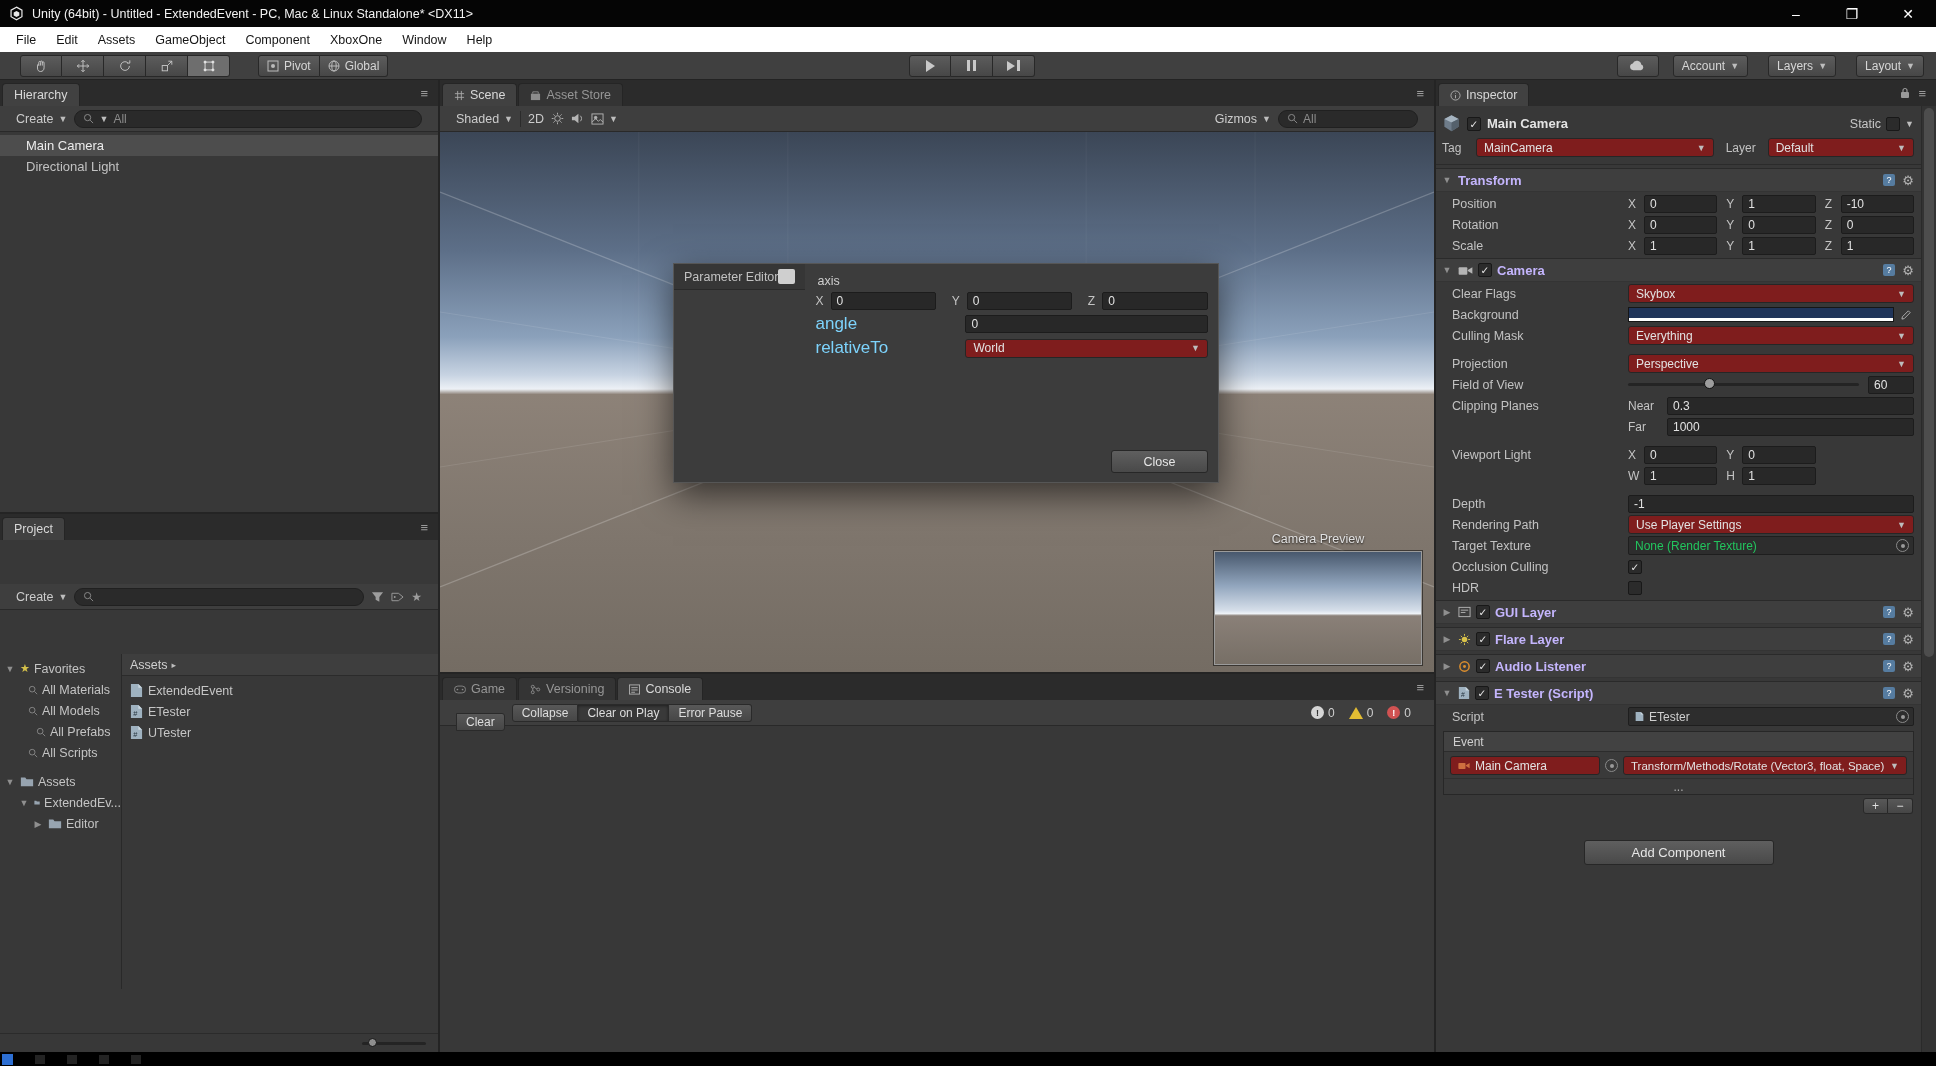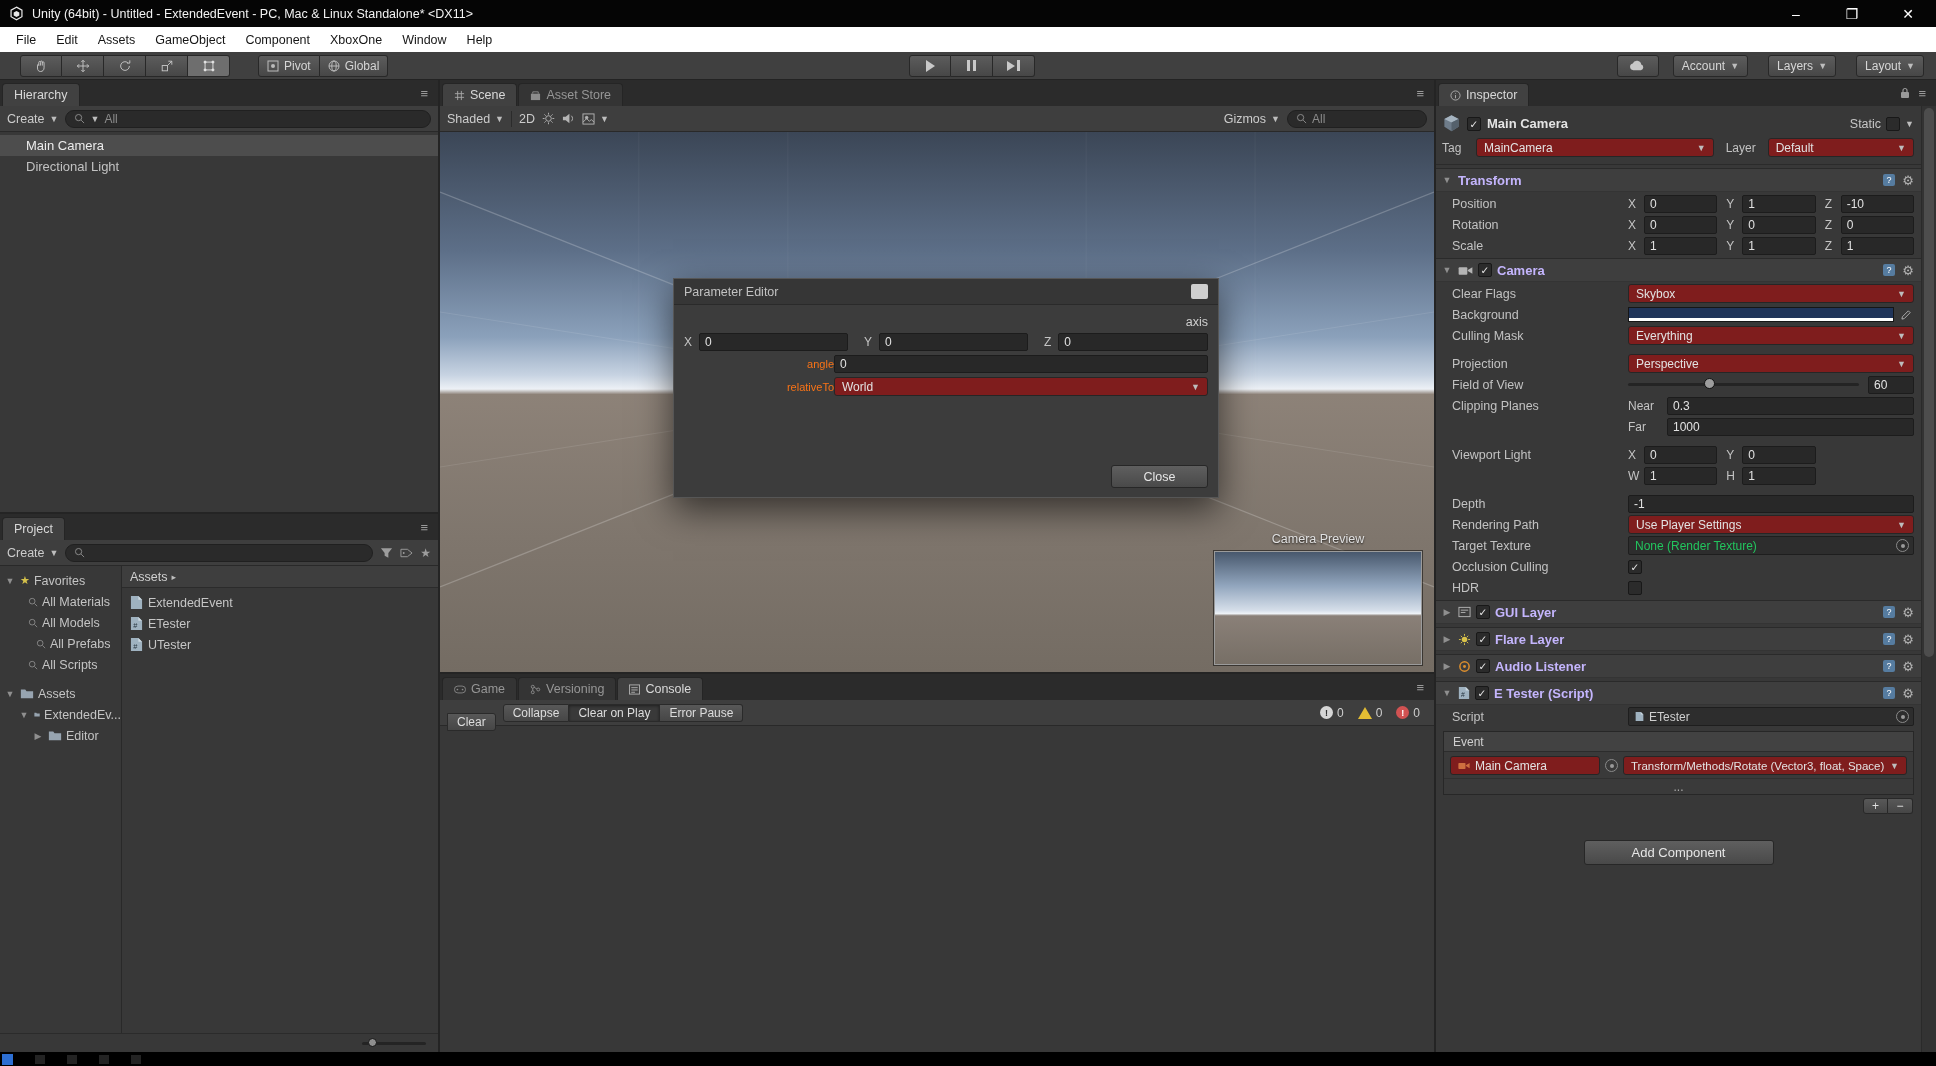--- a/index.html
+++ b/index.html
@@ -37,35 +37,35 @@
   .stepbar { width:3px; height:11px; background:#c9c9c9; }
   .steptri { width:0; height:0; border-left:8px solid #c9c9c9; border-top:5.5px solid transparent; border-bottom:5.5px solid transparent; }
 
   
   .main { display:flex; gap:2px; background:#242424; height:972px; }
   .col-left { width:438px; flex:none; display:flex; flex-direction:column; gap:2px; }
   .col-center { flex:1; min-width:0; display:flex; flex-direction:column; gap:2px; }
   .col-right { width:500px; flex:none; display:flex; }
   .panel { background:#383838; display:flex; flex-direction:column; overflow:hidden; }
   #hierarchy { height:432px; flex:none; }
-  #project { flex:1; }
+  #project { flex:1;gap:44px; }
   #scenepanel { height:592px; flex:none; }
   #consolepanel { flex:1; }
   #inspector { flex:1; }
 
   
   .tabbar { height:26px; background:#2b2b2b; display:flex; align-items:flex-end; padding:0 2px; flex:none; }
   .tab { height:23px; padding:0 11px; display:flex; align-items:center; gap:5px; font-size:12.5px; color:#969696;
          background:#343434; border:1px solid #252525; border-bottom:none; border-radius:4px 4px 0 0; margin-right:1px; }
   .tab.active { background:#414141; color:#d8d8d8; }
   .bar-end { margin-left:auto; display:flex; align-items:center; gap:8px; padding:0 8px; height:100%; color:#9a9a9a; }
   .hamb { font-size:13px; color:#9a9a9a; }
 
   
-  .ptoolbar { height:26px; background:#3e3e3e; border-bottom:1px solid #292929; display:flex; align-items:center; padding:0 7px; gap:7px; flex:none; }
+  .ptoolbar { height:26px; background:#3e3e3e; border-bottom:1px solid #292929; display:flex; align-items:center; padding:0 16px; gap:7px; flex:none; }
   .toolmini { display:flex; align-items:center; gap:5px; font-size:12.5px; color:#cccccc; }
   .searchpill { flex:1; height:18px; background:#2a2a2a; border:1px solid #202020; border-radius:9px;
                 display:flex; align-items:center; padding:0 8px; gap:5px; color:#8b8b8b; font-size:12px; min-width:60px; }
   .searchpill.fixed { flex:none; width:140px; }
   .toolicons { display:flex; align-items:center; gap:7px; }
 
   
   .hrow { height:21px; display:flex; align-items:center; padding-left:26px; font-size:13px; color:#c2c2c2; }
   .hrow.selected { background:#4d4d4d; color:#ececec; }
   .pbody { flex:1; min-height:0; position:relative; overflow:hidden; padding-top:3px; }
@@ -85,33 +85,33 @@
   
   .scanvas { flex:1; position:relative; overflow:hidden;
     background:linear-gradient(180deg,#3b4656 0%,#5d6f88 22%,#8ba1bb 38%,#c7d3e2 45%,#edf1f6 47.6%,#8d8278 48.6%,#7f766d 75%,#746c63 100%); }
   .slines { position:absolute; inset:0; width:100%; height:100%; }
   .cplabel { position:absolute; right:12px; bottom:126px; width:208px; text-align:center; color:#e0e0e0; font-size:12.5px; text-shadow:0 1px 2px rgba(0,0,0,.8); }
   .campreview { position:absolute; right:12px; bottom:7px; width:208px; height:114px; border:1px solid #9b9b9b; box-shadow:0 0 0 1px rgba(0,0,0,.5);
     background:linear-gradient(180deg,#48586d 0%,#91a5bd 30%,#d5dee9 52%,#eef2f6 55%,#8a8078 57%,#776f66 100%); }
   .sep { width:1px; height:16px; background:#2b2b2b; }
 
   
-  .dialog { position:absolute; left:233px; top:146px; width:546px; height:220px; background:#3c3c3c; border:1px solid #565656;
-            box-shadow:0 12px 34px rgba(0,0,0,.6); display:flex; flex-direction:column;text-align:right; }
+  .dialog { position:absolute; left:233px; top:131px; width:546px; height:220px; background:#3c3c3c; border:1px solid #565656;
+            box-shadow:0 12px 34px rgba(0,0,0,.6); display:flex; flex-direction:row; }
   .dlg-title { height:26px; background:#363636; border-bottom:1px solid #2a2a2a; display:flex; align-items:center; padding:0 10px; color:#c2c2c2; font-size:12.5px; flex:none; }
   .dlg-close { margin-left:auto; width:17px; height:15px; background:#cfcfcf; border-radius:2px; display:flex; align-items:center; justify-content:center; color:#7c7c7c; font-size:10px; }
   .dlg-body { flex:1; padding:10px 10px 9px; display:flex; flex-direction:column; gap:4px; }
   .dlg-axis-label { font-size:12.5px; color:#cfcfcf; padding-left:2px; }
   .xyzrow { display:flex; gap:16px; }
   .axisf { flex:1; display:flex; align-items:center; gap:7px; }
   .mini { font-size:12px; color:#c4c4c4; flex:none; }
   .tfield { height:18px; background:#282828; border:1px solid #1c1c1c; border-radius:2px; display:flex; align-items:center;
             padding:0 5px; font-size:12px; color:#e2e2e2; flex:1; min-width:0; white-space:nowrap; overflow:hidden; }
   .pairrow { display:flex; align-items:center; }
-  .dlg-label { width:150px; flex:none; font-size:11px; color:#f97316; }
+  .dlg-label { width:150px; flex:none; font-size:17px; color:#7dd3fc; }
   .dropdown { height:19px; background:#7f1d1d; border:1px solid #262626; border-radius:3px; display:flex; align-items:center;
               padding:0 7px; font-size:12px; color:#e2e2e2; gap:5px; min-width:0; }
   .dropdown .dar { margin-left:auto; }
   .dd-text { white-space:nowrap; overflow:hidden; text-overflow:ellipsis; }
   .grow { flex:1; }
   .dlg-footer { margin-top:auto; display:flex; justify-content:flex-end; }
   .ubtn { min-width:97px; height:23px; background:linear-gradient(#5f5f5f,#494949); border:1px solid #272727; border-radius:3px;
           color:#e6e6e6; font-size:12.5px; display:flex; align-items:center; justify-content:center; }
 
   

